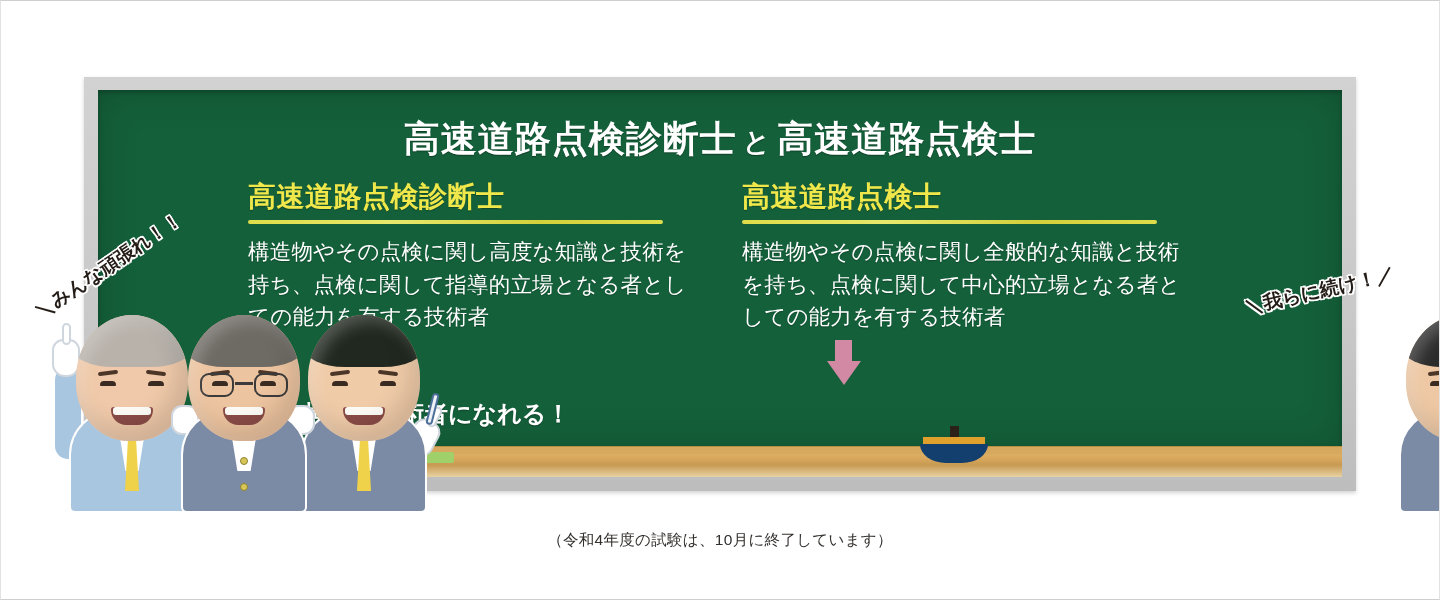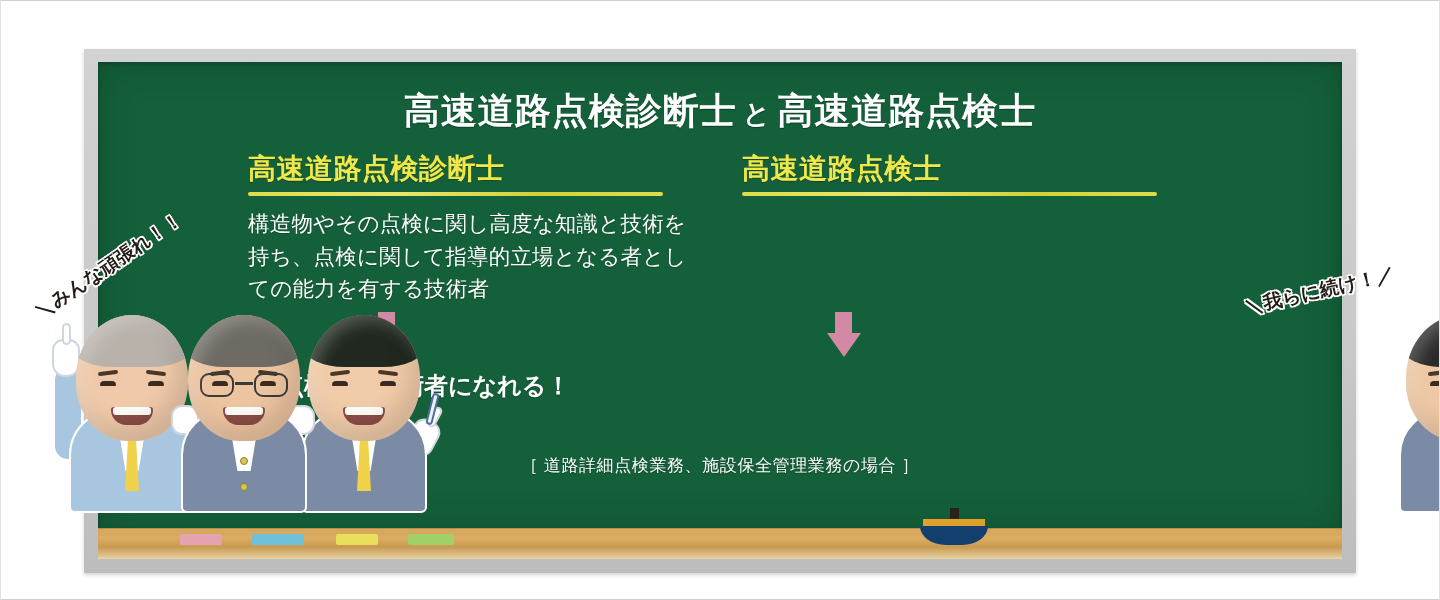--- a/index.html
+++ b/index.html
@@ -26,23 +26,23 @@
     border-left: 1px solid #e2e2e2;
     border-right: 1px solid #e2e2e2;
     box-sizing: border-box;
     overflow: hidden;
   }
 
   
   .board-wrap {
     position: absolute;
     left: 83px;
-    top: 48px;
+    top: 76px;
     width: 1272px;
-    height: 524px;
+    height: 414px;
   }
   .board-frame {
     position: absolute;
     inset: 0;
     background: linear-gradient(180deg, #d2d2d2 0%, #c9c9c9 55%, #bdbdbd 100%);
     box-shadow: 0 2px 4px rgba(0,0,0,0.18);
   }
   .board-face {
     position: absolute;
     left: 14px;
@@ -433,20 +433,21 @@
 
       <div class="cols">
         <div class="col">
           <div class="col-head">高速道路点検診断士</div>
           <div class="col-rule"></div>
           <div class="col-body">構造物やその点検に関し高度な知識と技術を持ち、点検に関して指導的立場となる者としての能力を有する技術者</div>
         </div>
         <div class="col">
           <div class="col-head">高速道路点検士</div>
           <div class="col-rule"></div>
+          <div class="col-body">構造物やその点検に関し全般的な知識と技術を持ち、点検に関して中心的立場となる者としての能力を有する技術者</div>
         </div>
       </div>
 
       <div class="arrows">
         <div class="arrow-cell left">
           <div class="arrow">
             <div class="arrow-stem"></div>
               <div class="arrow-head"></div>
           </div>
         </div>
@@ -561,13 +562,14 @@
           <div class="brow l"></div>
           <div class="eye l"></div>
           <div class="face-shadow"></div>
         </div>
       </div>
     </div>
 
   <div class="shout shout-left">＼みんな頑張れ！！</div>
   <div class="shout shout-right">＼我らに続け！／</div>
 
+  <div class="caption">（令和4年度の試験は、10月に終了しています）</div>
 </div>
 
 </body></html>

